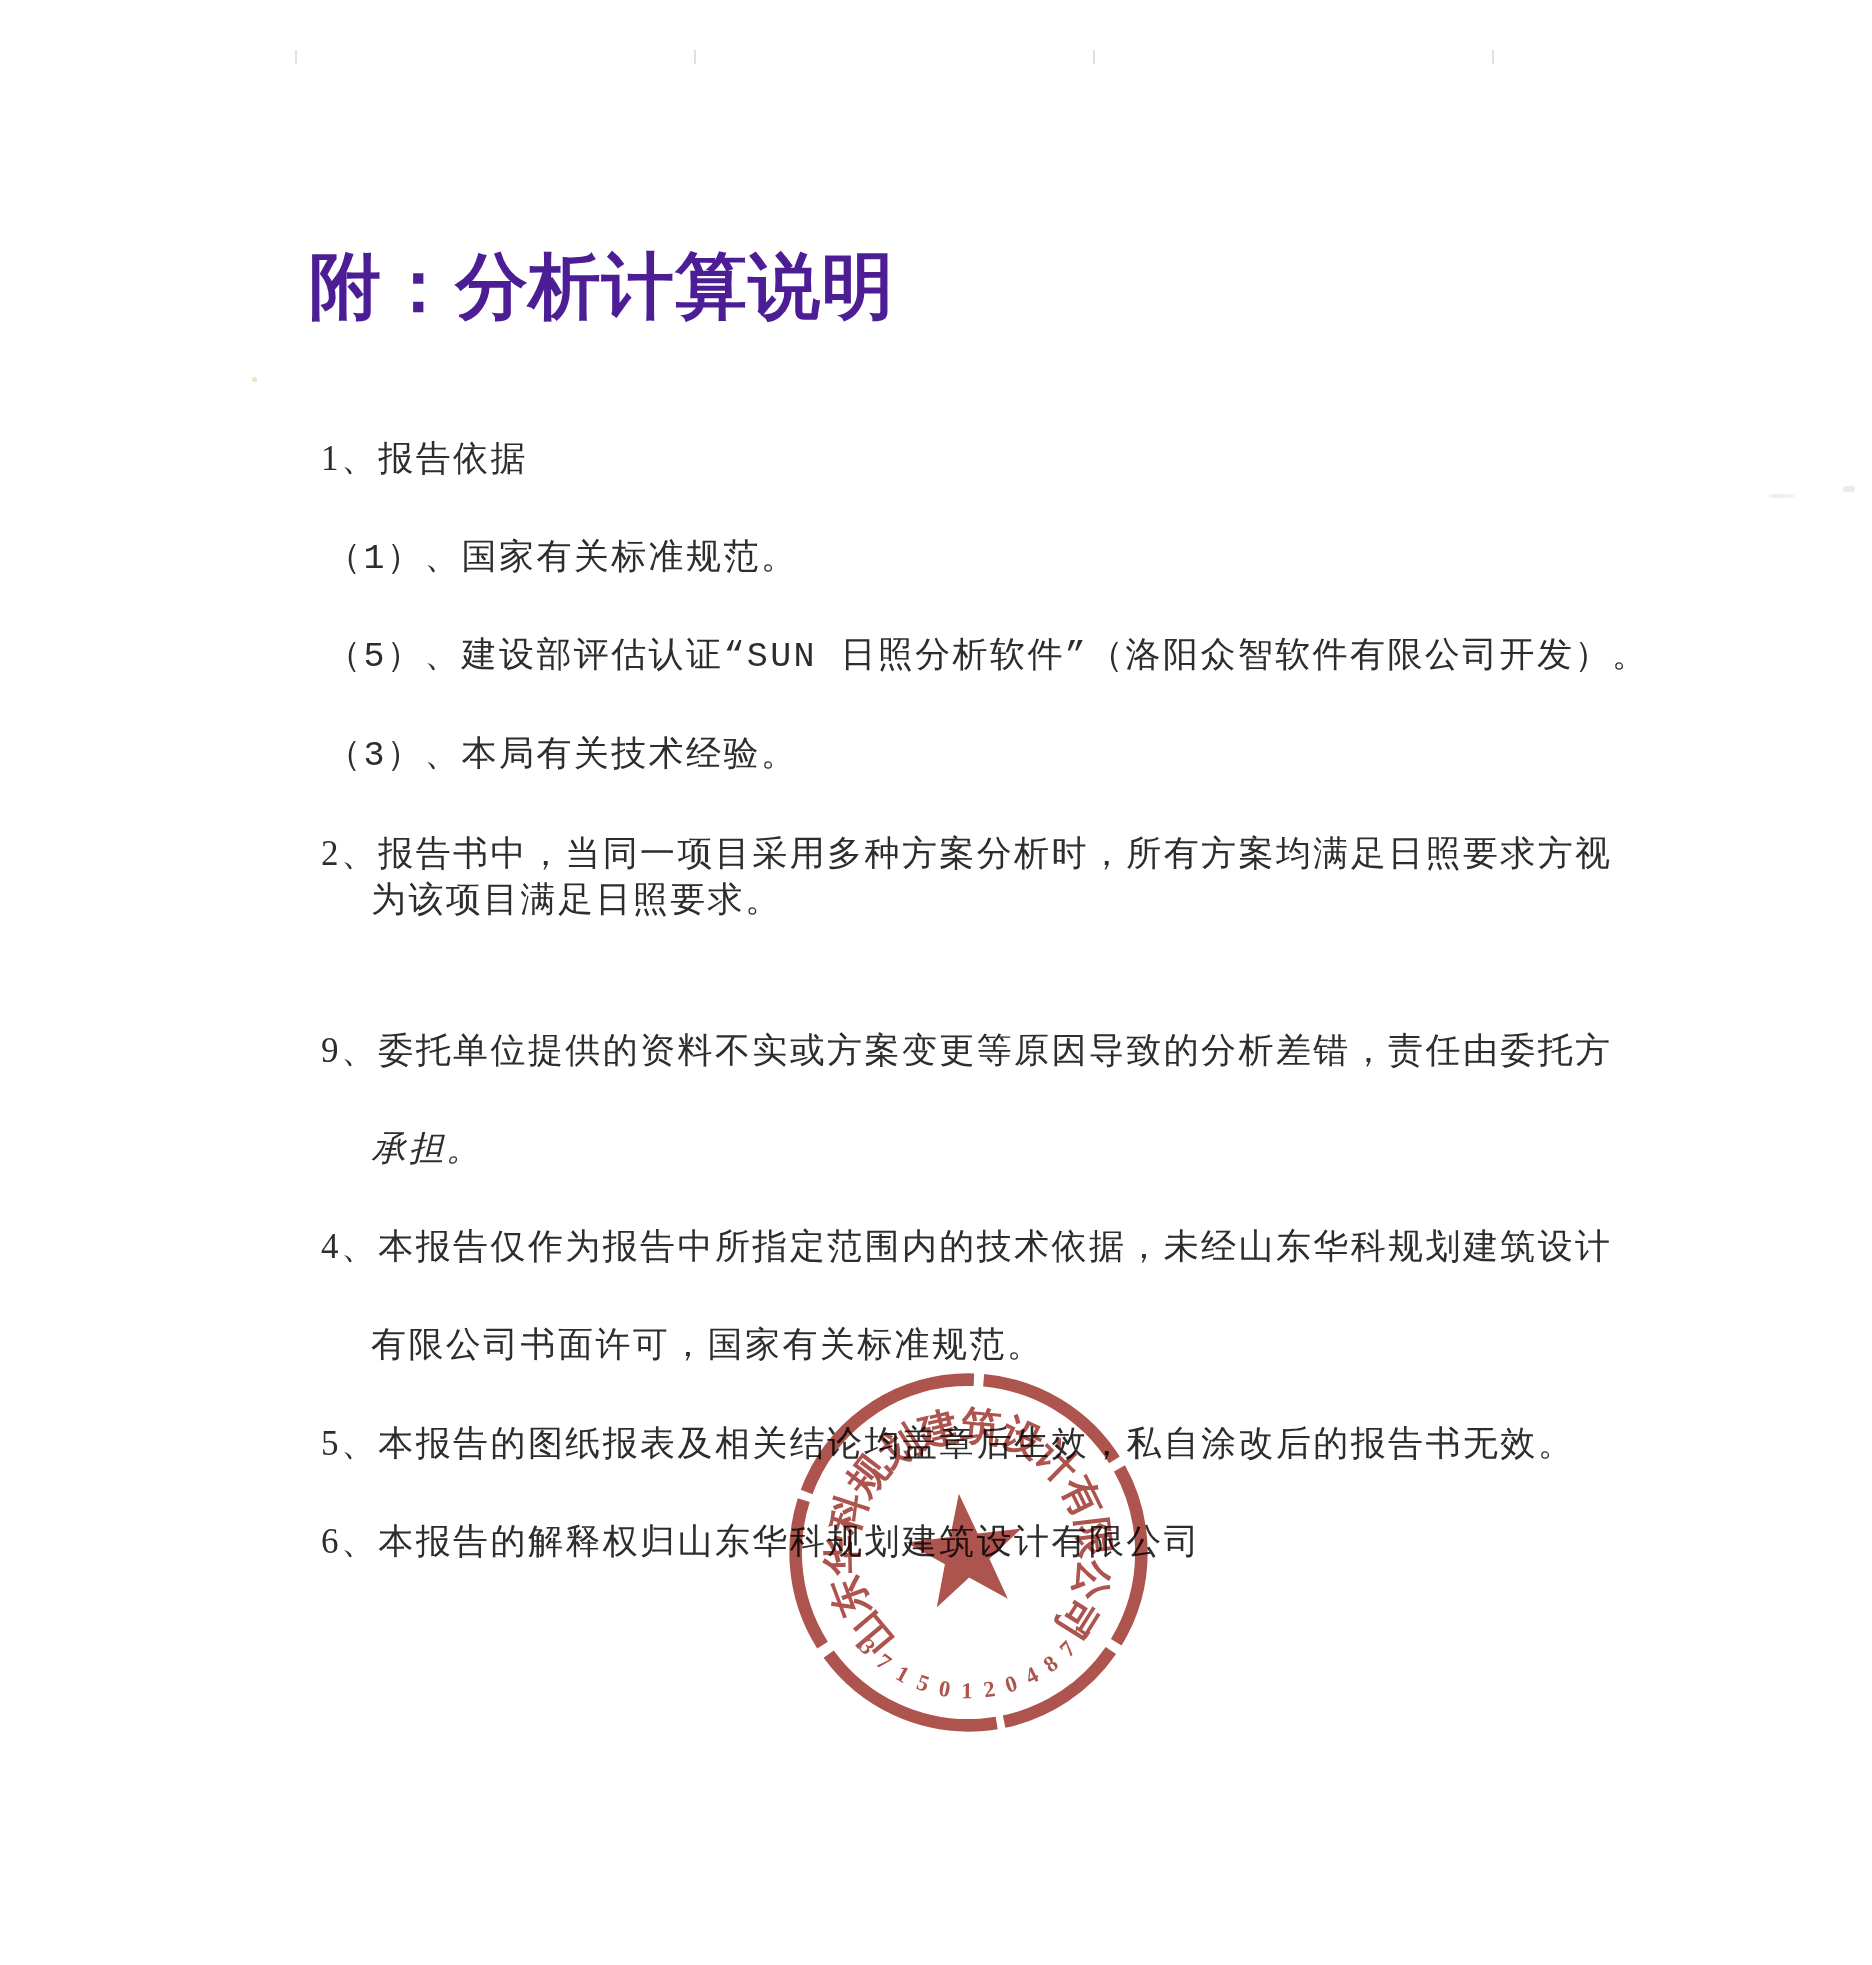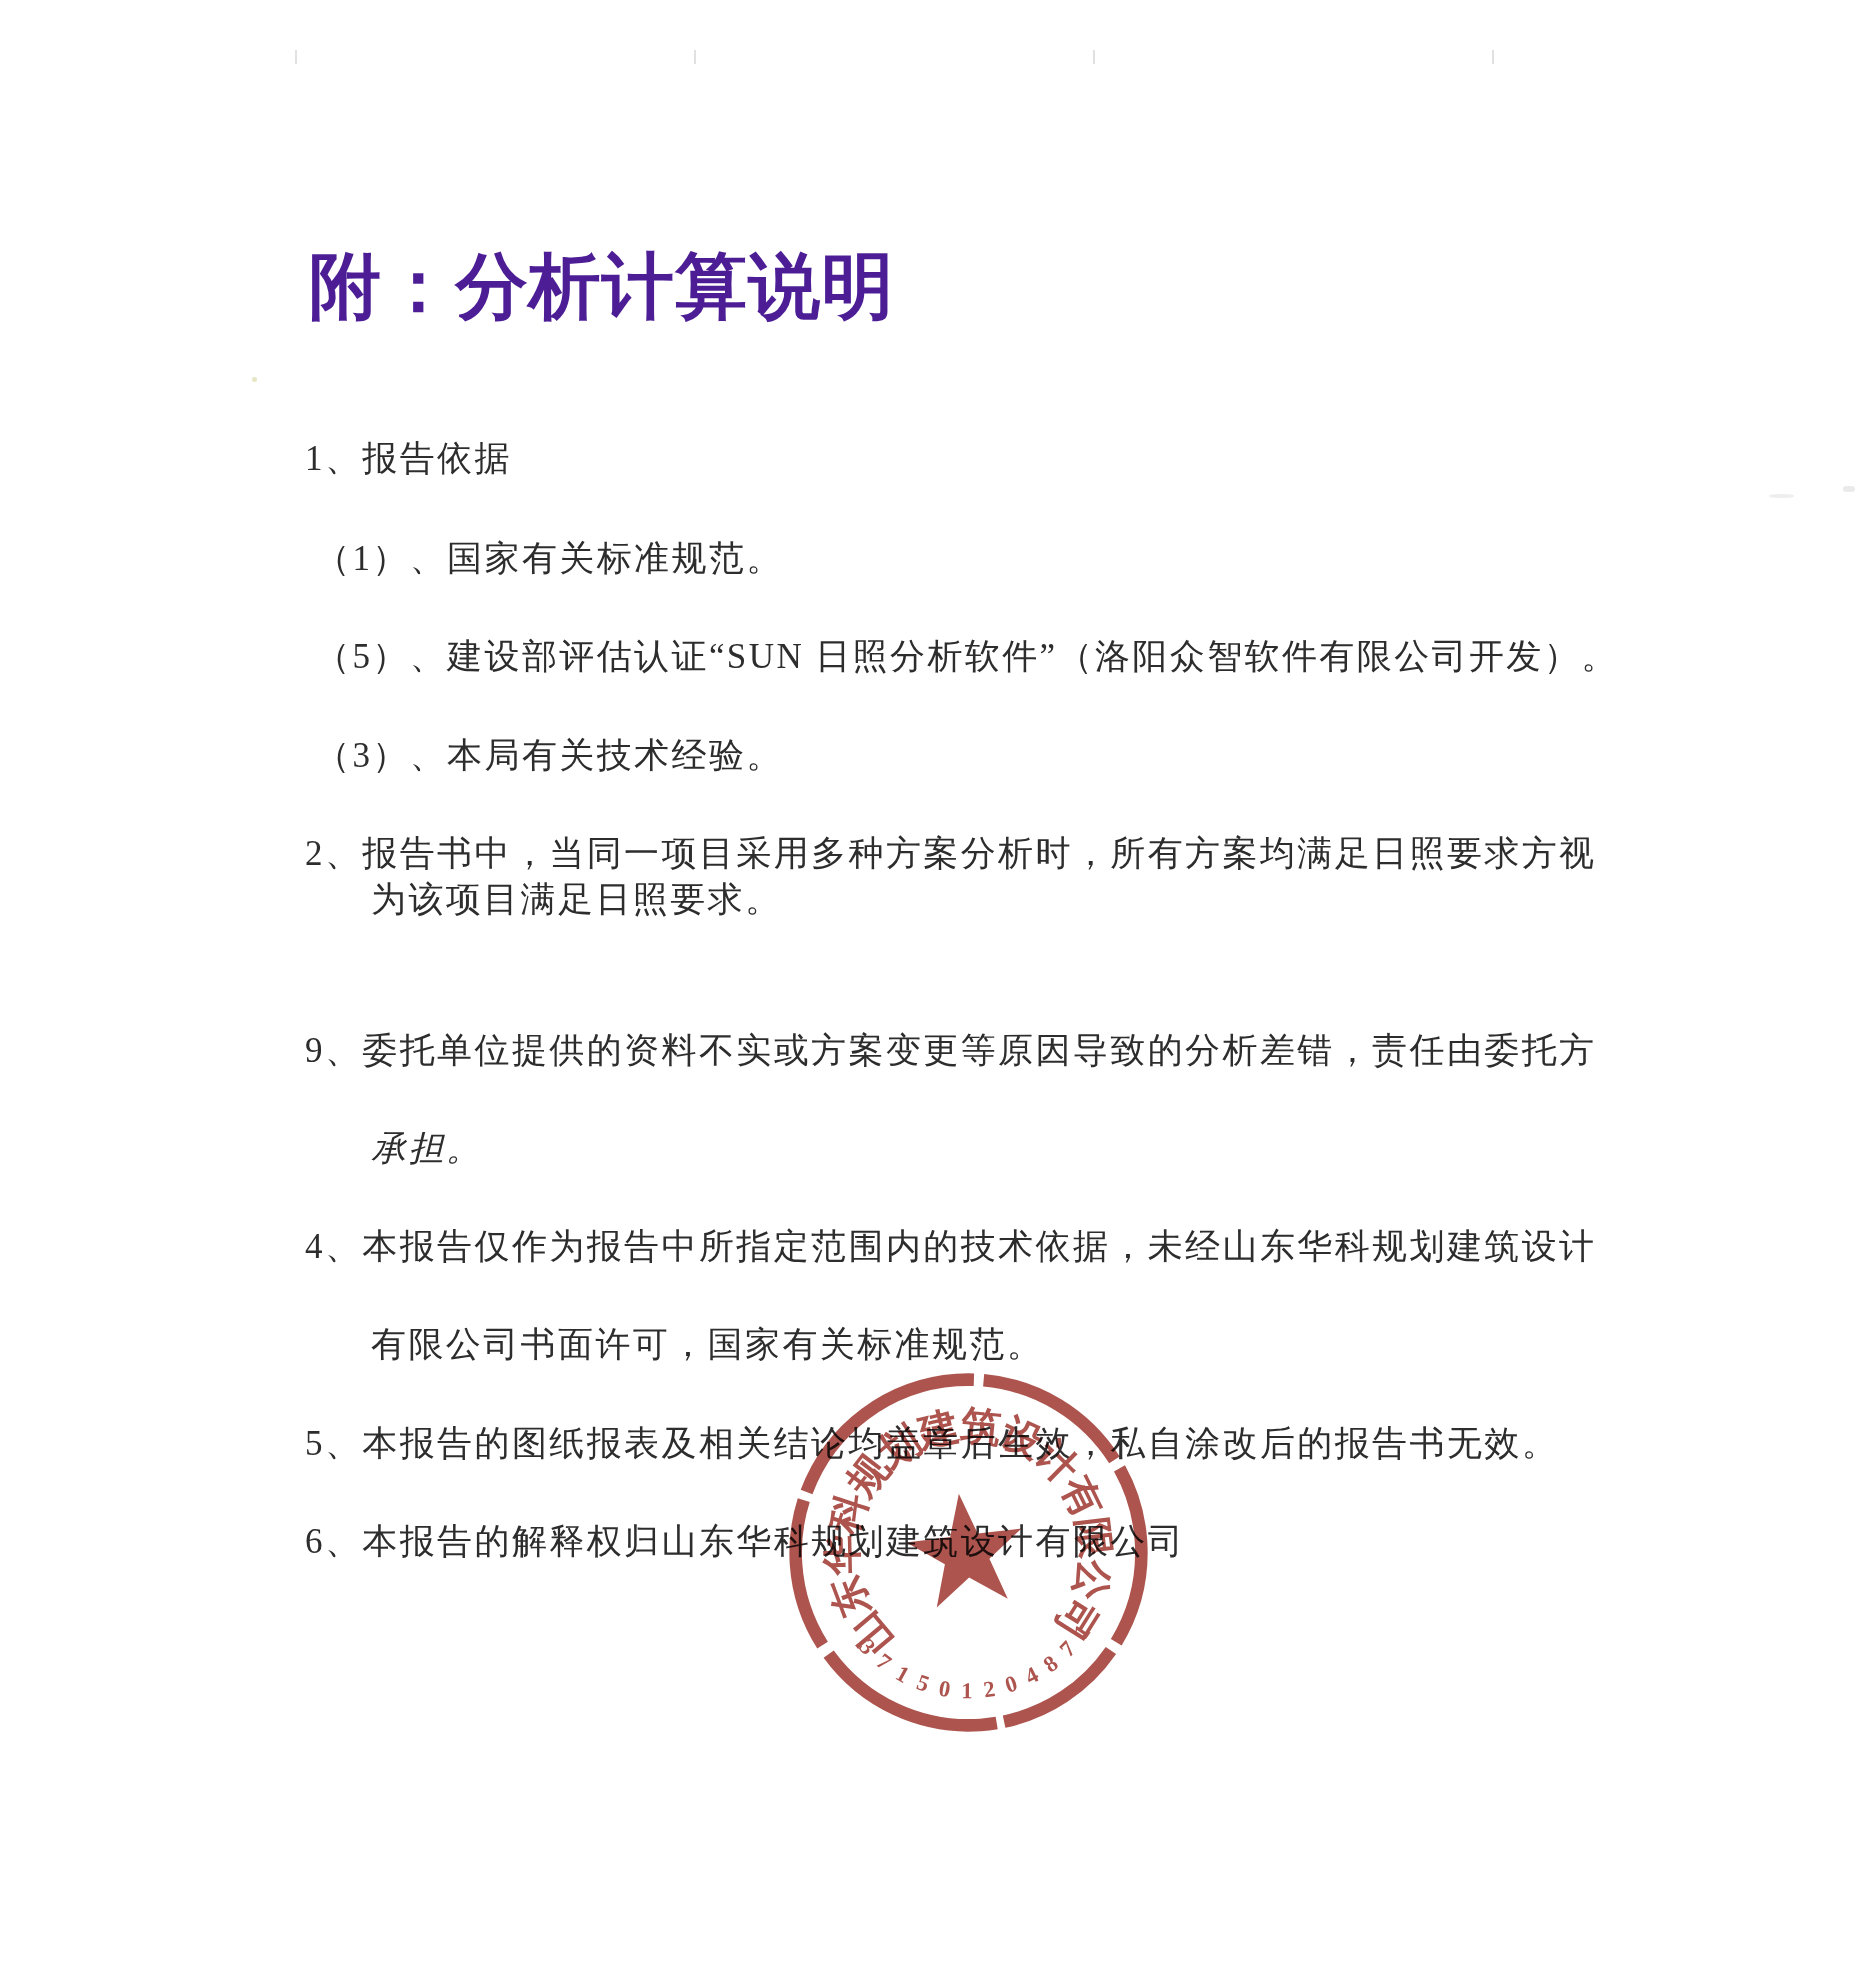--- a/index.html
+++ b/index.html
@@ -22,22 +22,22 @@
     line-height:1.2;
   }
   .line{
     position:absolute;
     font-size:35px;
     color:#2d2d2d;
     letter-spacing:2.4px;
     white-space:nowrap;
     line-height:1.15;
   }
-  .line.item{left:305px;}
-  .line.subitem{left:315px;}
+  .line.item{left:321px;}
+  .line.subitem{left:326px;font-family:Liberation Mono, monospace;}
   .line.cont{left:371px;}
   #seal-svg{
     position:absolute;
     left:787px;top:1371px;
     width:363px;height:363px;
     mix-blend-mode:multiply;
     opacity:0.93;
   }
   #seal-svg text{
     font-family:"Liberation Serif","DejaVu Serif",serif;

